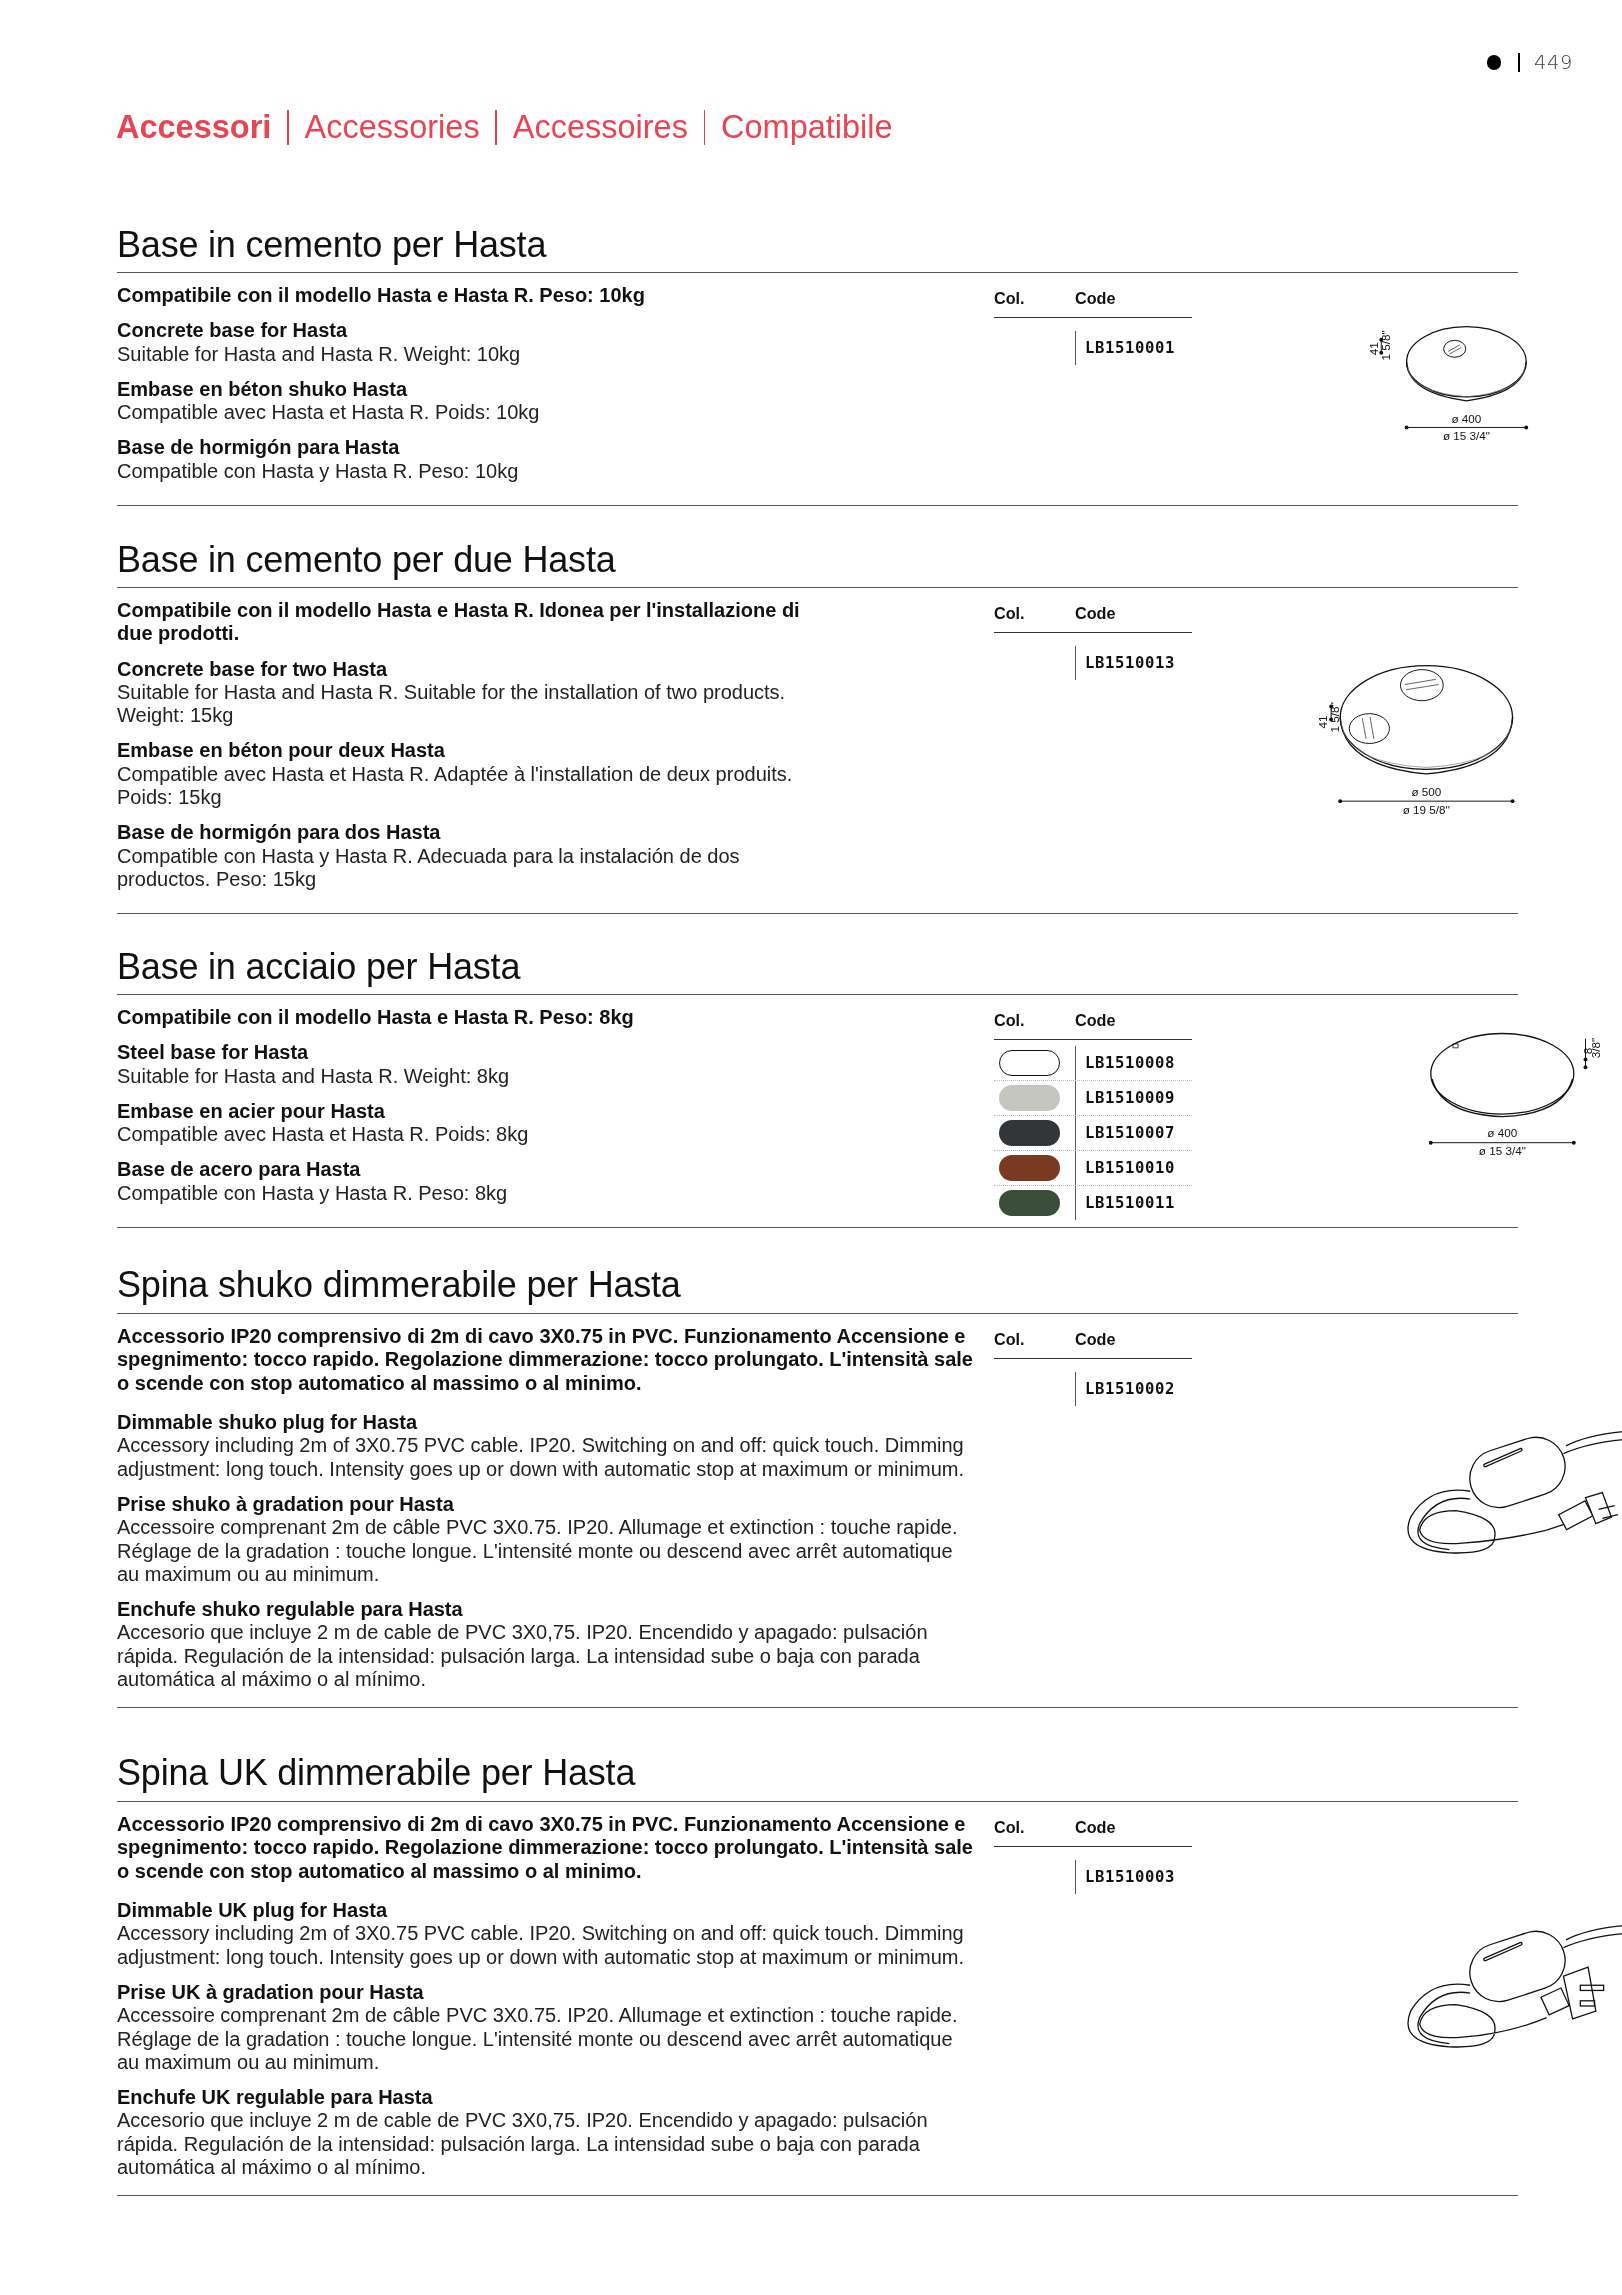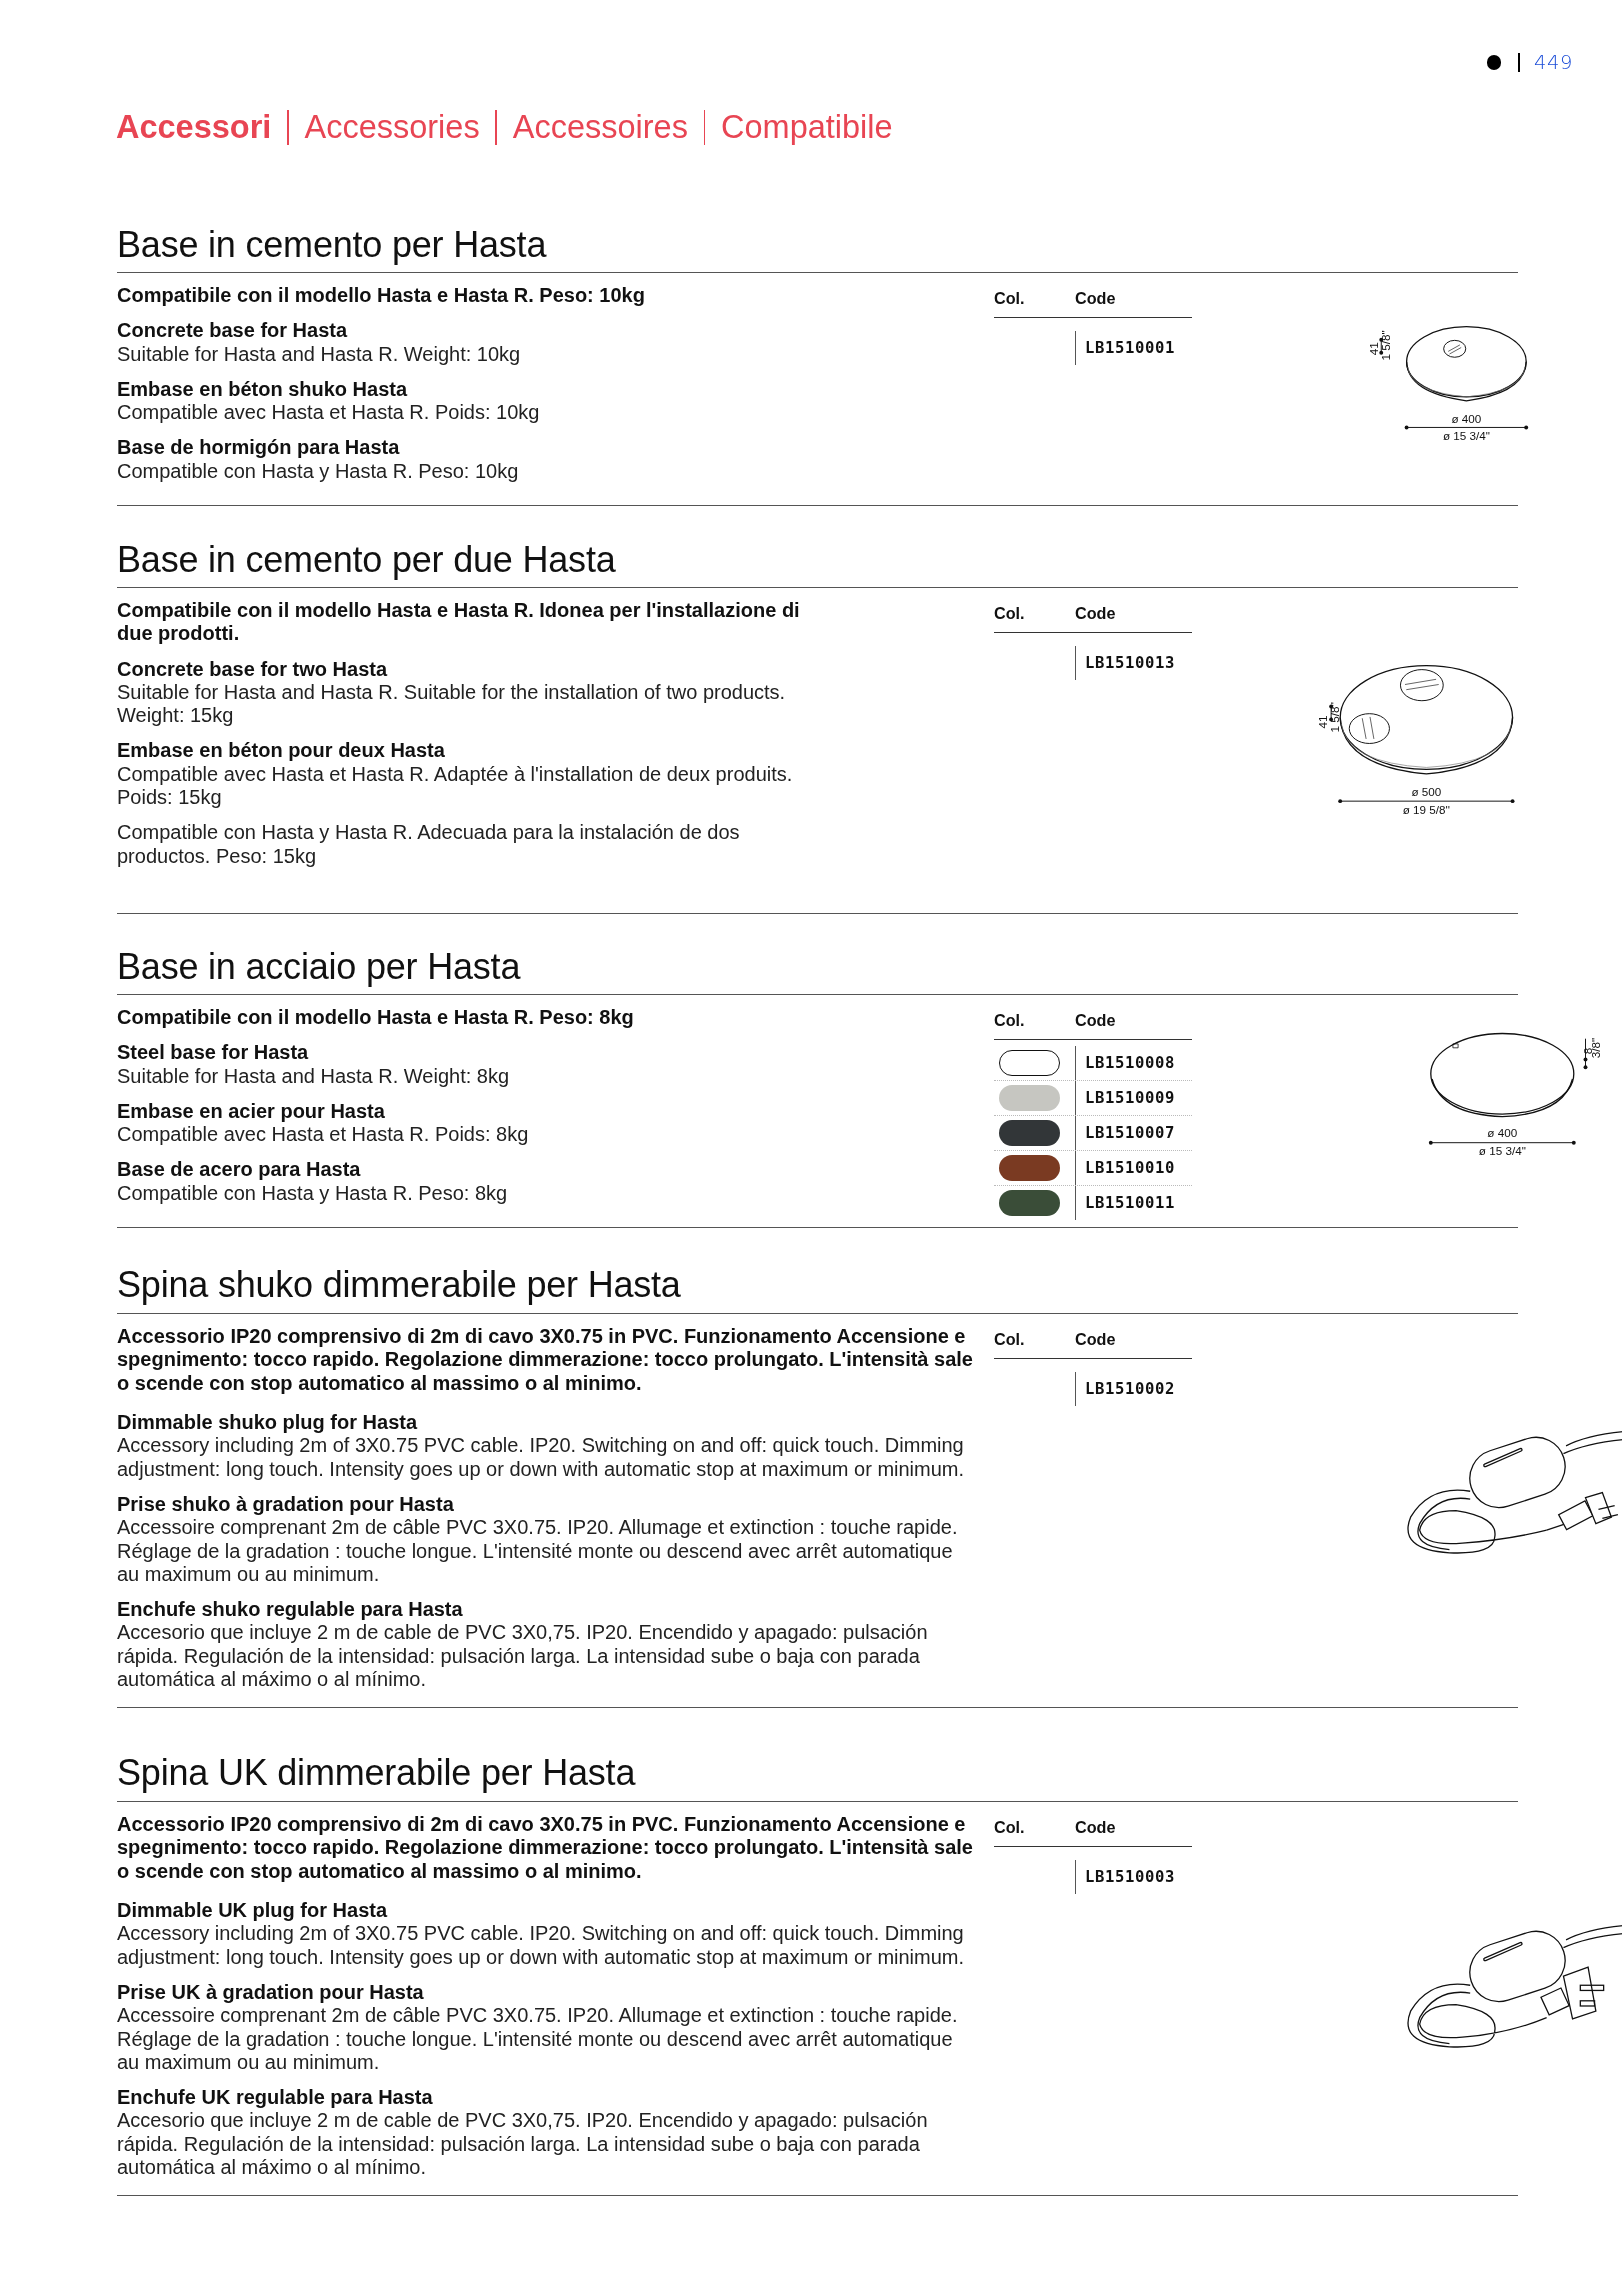--- a/index.html
+++ b/index.html
@@ -1,21 +1,21 @@
 <!DOCTYPE html>
 <html style="font-size:10.4px"><head>
 <meta charset="utf-8">
 <style>
   html, body { margin: 0; padding: 0; background: #ffffff; }
   body { width: 1623px; height: 2295px; position: relative; overflow: hidden;
          font-family: "Liberation Sans", "DejaVu Sans", sans-serif; color: #111; }
   .abs { position: absolute; }
 
   
-  .pagenum { top: 51px; left: 1487px; display: flex; align-items: center; gap: 0; font-size: 19.5px; color: #1d4ed8; }
+  .pagenum { top: 51px; left: 1487px; display: flex; align-items: center; gap: 0; font-size: 19.5px; color: #404040; }
   .pagenum .dot { width: 14.3px; height: 14.3px; border-radius: 50%; background: #000; display: inline-block; }
   .pagenum .bar { width: 1.3px; height: 19.5px; background: #000; margin: 0 14.3px 0 17px; display: inline-block; }
   .pagenum .num { font-family: "DejaVu Sans", sans-serif; font-weight: 300; letter-spacing: 0.6px; }
 
   
   .title { top: 109px; left: 116px; font-size: 32.5px; color: #e84553; display: flex; align-items: center; white-space: nowrap; }
   .title .t-bold { font-weight: 700; }
   .title .t-light { font-weight: 400; }
   .title .sep { display: inline-block; width: 1.9px; height: 35px; background: #e84553; margin: 0 15.6px; }
 
@@ -126,20 +126,21 @@
     <div class="lead">Compatibile con il modello Hasta e Hasta R. Idonea per l'installazione di due prodotti.</div>
     <div class="block">
       <div class="h">Concrete base for two Hasta</div>
       <div class="p">Suitable for Hasta and Hasta R. Suitable for the installation of two products. Weight: 15kg</div>
     </div>
     <div class="block">
       <div class="h">Embase en béton pour deux Hasta</div>
       <div class="p">Compatible avec Hasta et Hasta R. Adaptée à l'installation de deux produits. Poids: 15kg</div>
     </div>
     <div class="block">
+      <div class="h">Base de hormigón para dos Hasta</div>
       <div class="p">Compatible con Hasta y Hasta R. Adecuada para la instalación de dos productos. Peso: 15kg</div>
     </div>
   </div>
   <div class="codes" style="top:60px;">
     <div class="head">
       <span class="col">Col.</span>
       <span class="code">Code</span>
     </div>
     <div class="rows">
       <div class="row single">

